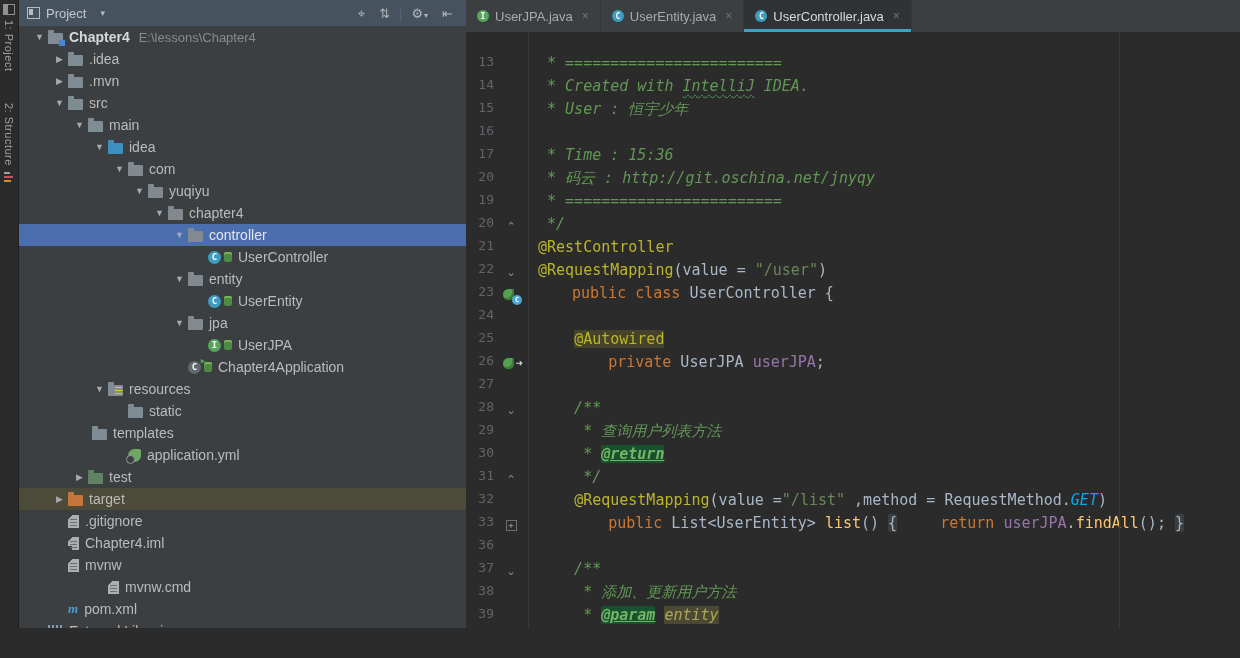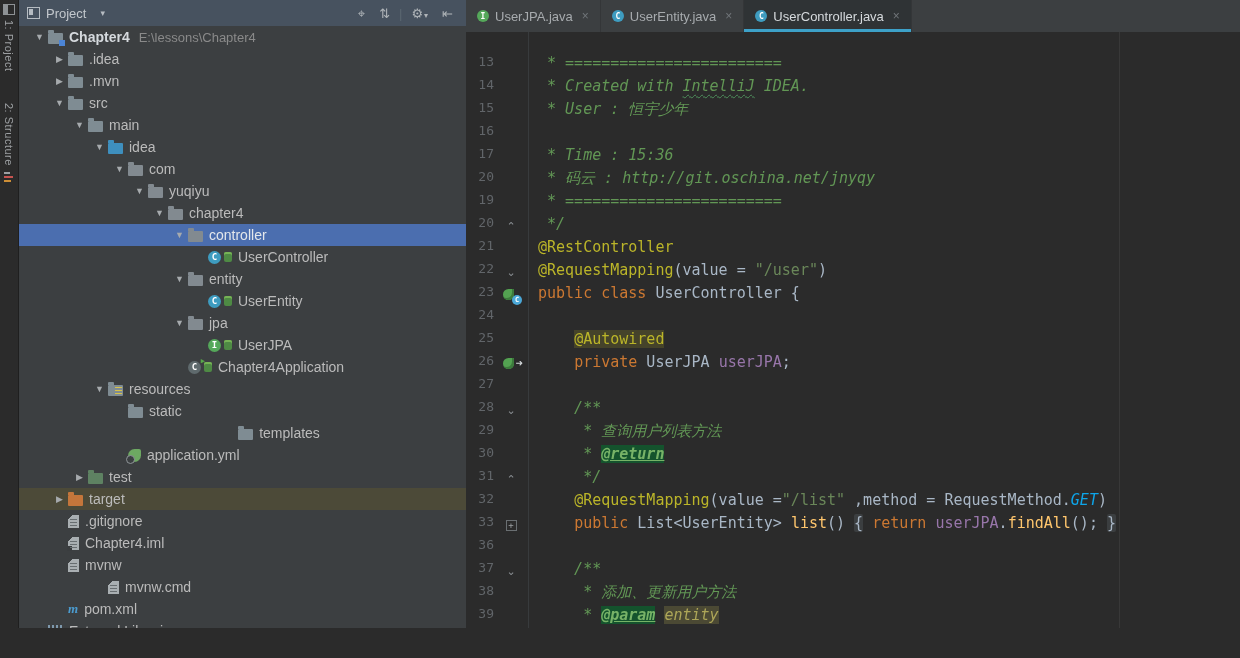--- a/index.html
+++ b/index.html
@@ -97,21 +97,21 @@
   .gb.a::after{content:"➜";position:absolute;right:-4px;bottom:-4px;color:#D3D8DA;font-size:9px;
      text-shadow:0 0 2px #222;}
   .code{padding-left:10px;font:15px "DejaVu Sans Mono",monospace;color:#A9B7C6;}
   .t-d{color:#629755;font-style:italic;}
   .t-dw{color:#629755;font-style:italic;text-decoration:underline wavy #4E8F5B;text-underline-offset:3px;
         text-decoration-thickness:1px;}
   .t-dt{color:#77B267;font-style:italic;font-weight:bold;text-decoration:underline;background:#14532d;}
   .t-dp{color:#ADA658;font-style:italic;background:#4B4934;}
   .t-a{color:#BBB529;}
   .t-ah{color:#BBB529;background:#45432A;}
-  .t-k{color:#CC7832;}
+  .t-k{color:#CC7832;margin-left:34px;}
   .t-s{color:#6A8759;}
   .t-f{color:#9876AA;}
   .t-st{color:#0ea5e9;font-style:italic;}
   .t-m{color:#FFC66D;}
   .t-p{color:#A9B7C6;}
   .t-fb{color:#A9B7C6;background:#3B3E40;border-radius:2px;}
 </style>
 </head>
 <body>
 
@@ -265,21 +265,21 @@
           </span>
           <span class="tlabel">resources</span>
         </div>
         <div class="trow" style="padding-left: 92px;">
           <span class="arr none">▶</span>
           <span class="ti">
             <span class="fold"></span>
           </span>
           <span class="tlabel">static</span>
         </div>
-        <div class="trow" style="padding-left: 56px; justify-content: center;">
+        <div class="trow" style="padding-left: 56px;">
           <span class="arr none">▶</span>
           <span class="ti">
             <span class="fold"></span>
           </span>
           <span class="tlabel">templates</span>
         </div>
         <div class="trow" style="padding-left: 92px;">
           <span class="arr none">▶</span>
           <span class="ti">
             <span class="yml"></span>

